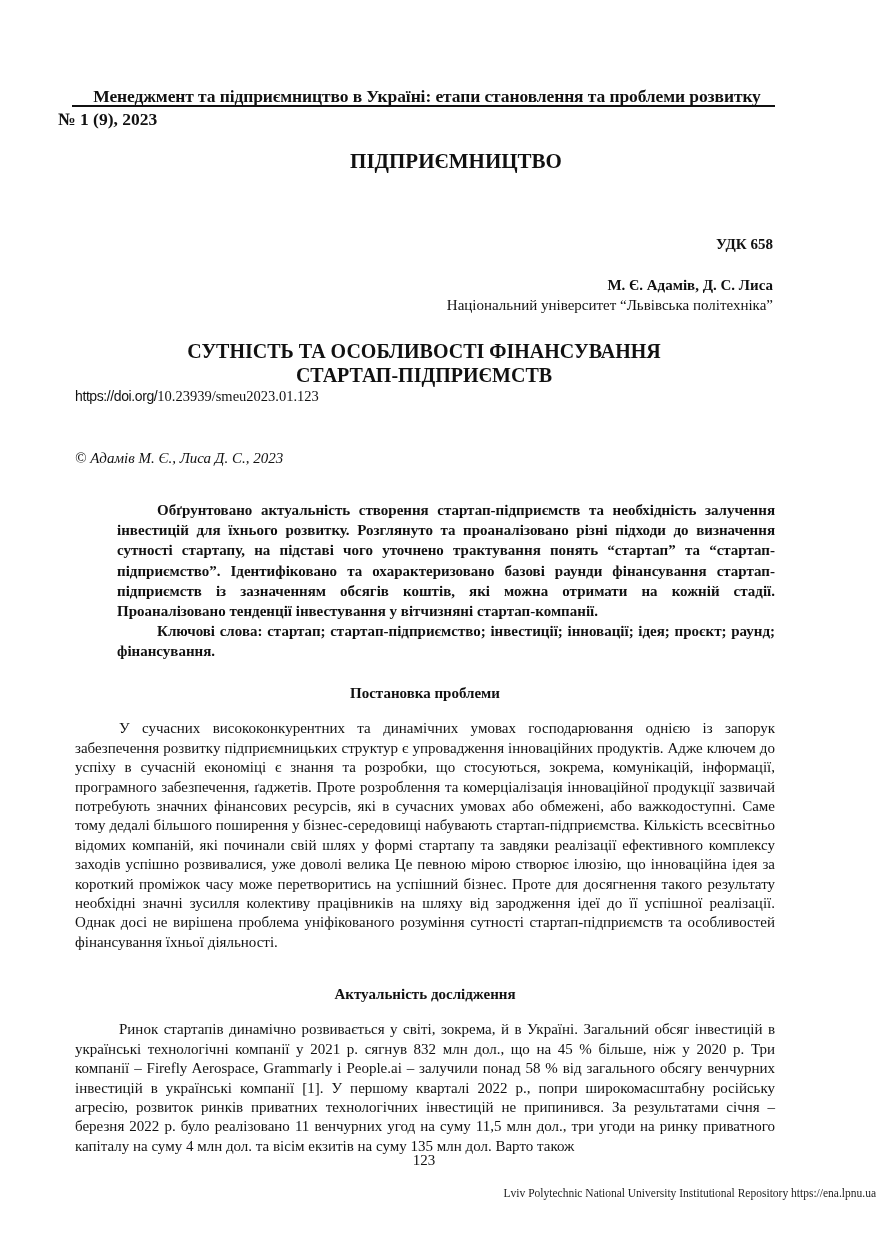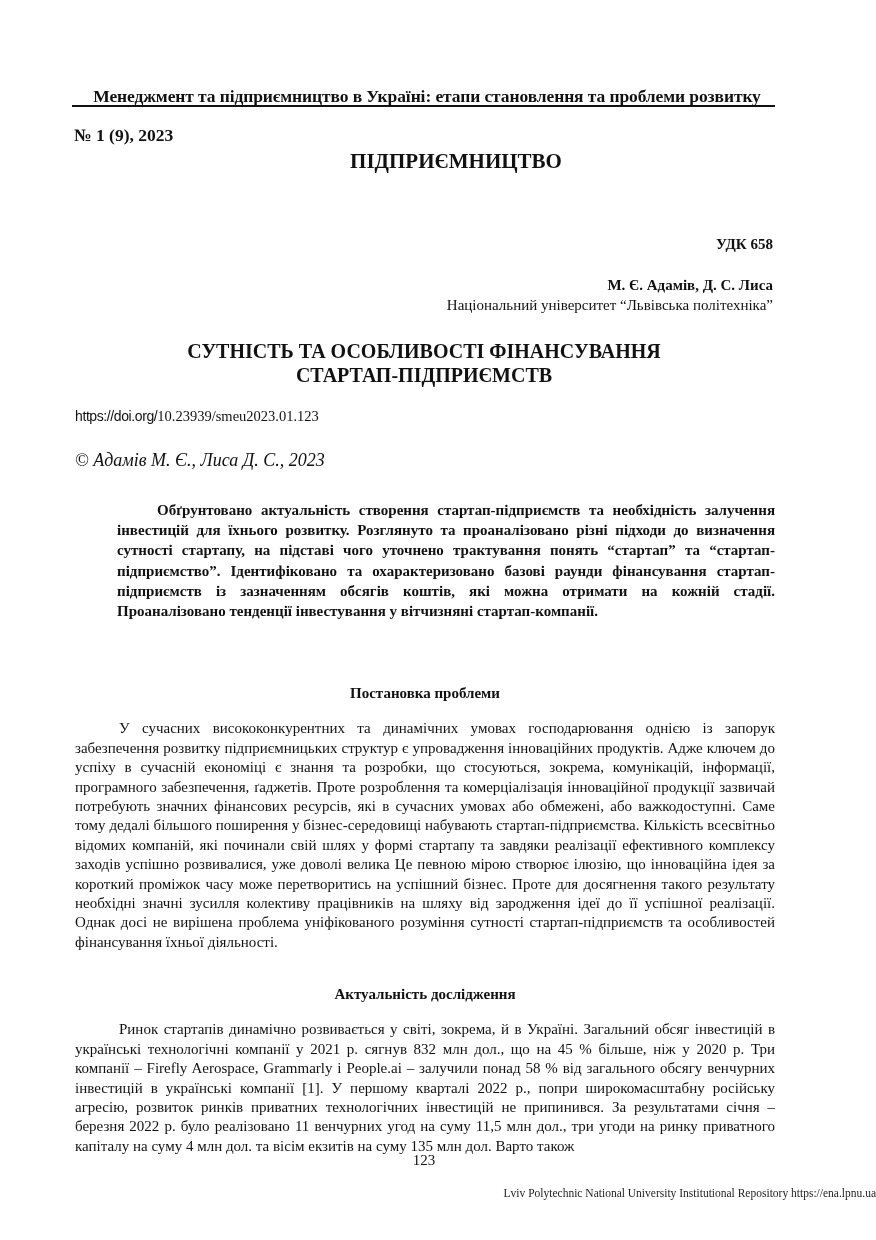--- a/index.html
+++ b/index.html
@@ -1,29 +1,29 @@
 <!DOCTYPE html>
 <html><head>
   <meta charset="utf-8">
   <style>
     html, body { margin: 0; padding: 0; background: #ffffff; }
     body { width: 876px; height: 1240px; position: relative; overflow: hidden;
            font-family: "Liberation Serif", "DejaVu Serif", serif; color: #111; }
     .abs { position: absolute; }
     .journal-title { left: 80px; top: 86px; width: 694px; font-size: 17.5px; font-weight: bold; text-align: center; letter-spacing: -0.1px; white-space: nowrap; }
     .header-rule { left: 72px; top: 105px; width: 703px; height: 0; border-top: 2px solid #111; }
-    .issue { left: 74px; top: 109px; font-size: 17.5px; font-weight: bold; margin-top: 16px; }
+    .issue { left: 58px; top: 109px; font-size: 17.5px; font-weight: bold; }
     .section-title { left: 0; width: 876px; top: 149px; text-align: center; font-size: 21px; font-weight: bold; padding-left: 18px; }
     .udc { right: 103px; top: 236px; font-size: 15px; font-weight: bold; margin-left: 20px; }
     .authors { right: 103px; top: 277px; font-size: 15px; font-weight: bold; }
     .affil { right: 103px; top: 297px; font-size: 15px; text-align: center; }
     .article-title { left: 0; width: 848px; top: 339px; text-align: center; font-size: 20px; font-weight: bold; line-height: 24px; }
-    .doi { left: 75px; top: 408px; font-size: 14.5px; }
+    .doi { left: 75px; top: 388px; font-size: 14.5px; }
     .doi-prefix { font-family: "Liberation Sans", "DejaVu Sans", sans-serif; font-size: 14px; letter-spacing: -0.4px; }
-    .copyright { left: 75px; top: 450px; font-size: 18px; font-style: italic; }
+    .copyright { left: 75px; top: 450px; font-size: 15px; font-style: italic; }
     .abstract { left: 117px; width: 658px; top: 500px; font-size: 15px; font-weight: bold; line-height: 20.2px; text-align: justify; }
     .abstract p { margin: 0; text-indent: 40px; }
     .body-block { left: 75px; width: 700px; font-size: 15px; line-height: 19.4px; text-align: justify; }
     .body-block p { margin: 0; text-indent: 44px; }
     .heading { text-align: center; font-weight: bold; font-size: 15px; margin: 16px; }
     .page-num { left: 0; width: 848px; top: 1152px; text-align: center; font-size: 15px; }
     .footer { left: 0; width: 876px; top: 1187px; text-align: right; font-size: 11.5px; font-family: Liberation Serif, serif; color: #222; }
   </style>
 </head>
 <body>
@@ -42,20 +42,21 @@
   <div>СУТНІСТЬ ТА ОСОБЛИВОСТІ ФІНАНСУВАННЯ</div>
   <div>СТАРТАП-ПІДПРИЄМСТВ</div>
 </div>
 
 <div class="abs doi"><span class="doi-prefix">https://doi.org/</span><span>10.23939/smeu2023.01.123</span></div>
 
 <div class="abs copyright">© Адамів М. Є., Лиса Д. С., 2023</div>
 
 <div class="abs abstract">
   <p>Обґрунтовано актуальність створення стартап-підприємств та необхідність залучення інвестицій для їхнього розвитку. Розглянуто та проаналізовано різні підходи до визначення сутності стартапу, на підставі чого уточнено трактування понять “стартап” та “стартап-підприємство”. Ідентифіковано та охарактеризовано базові раунди фінансування стартап-підприємств із зазначенням обсягів коштів, які можна отримати на кожній стадії. Проаналізовано тенденції інвестування у вітчизняні стартап-компанії.</p>
+  <p>Ключові слова: стартап; стартап-підприємство; інвестиції; інновації; ідея; проєкт; раунд; фінансування.</p>
 </div>
 
 <div class="abs body-block" style="top:668px;">
   <div class="heading">Постановка проблеми</div>
   <p>У сучасних висококонкурентних та динамічних умовах господарювання однією із запорук забезпечення розвитку підприємницьких структур є упровадження інноваційних продуктів. Адже ключем до успіху в сучасній економіці є знання та розробки, що стосуються, зокрема, комунікацій, інформації, програмного забезпечення, ґаджетів. Проте розроблення та комерціалізація інноваційної продукції зазвичай потребують значних фінансових ресурсів, які в сучасних умовах  або обмежені, або важкодоступні. Саме тому дедалі більшого поширення у бізнес-середовищі набувають стартап-підприємства. Кількість всесвітньо відомих компаній, які починали свій шлях у формі стартапу та завдяки реалізації ефективного комплексу заходів успішно розвивалися, уже доволі велика Це певною мірою створює ілюзію, що інноваційна ідея за короткий проміжок часу може перетворитись на успішний бізнес. Проте для досягнення такого результату необхідні значні зусилля колективу працівників на шляху від зародження ідеї до її успішної реалізації. Однак досі не вирішена проблема уніфікованого розуміння сутності стартап-підприємств та особливостей фінансування їхньої діяльності.</p>
 </div>
 
 <div class="abs body-block" style="top:969px;">
   <div class="heading">Актуальність дослідження</div>
   <p>Ринок стартапів динамічно розвивається у світі, зокрема, й в Україні. Загальний обсяг інвестицій в українські технологічні компанії у 2021 р. сягнув 832 млн дол., що на 45 % більше, ніж у 2020 р. Три компанії – Firefly Aerospace, Grammarly і People.ai – залучили понад 58 % від загального обсягу венчурних інвестицій в українські компанії [1]. У першому кварталі 2022 р., попри широкомасштабну російську агресію, розвиток ринків приватних технологічних інвестицій не припинився. За результатами січня – березня 2022 р. було реалізовано 11 венчурних угод на суму 11,5 млн дол., три угоди на ринку приватного капіталу на суму 4 млн дол. та вісім екзитів на суму 135 млн дол. Варто також</p>

